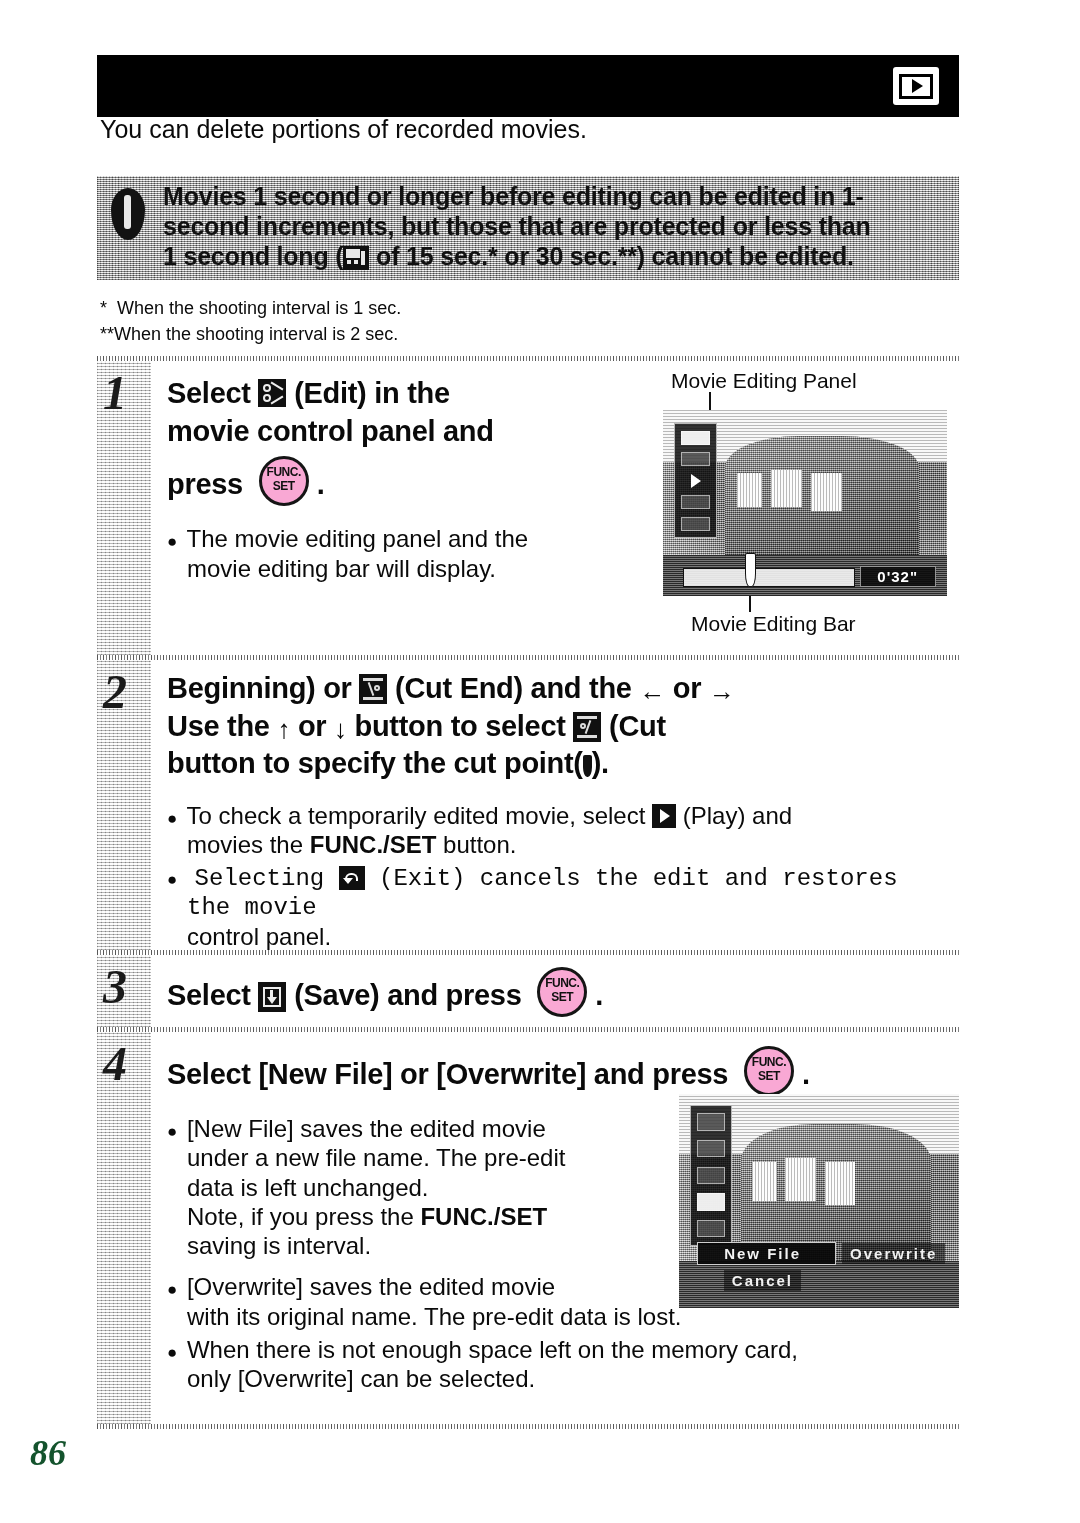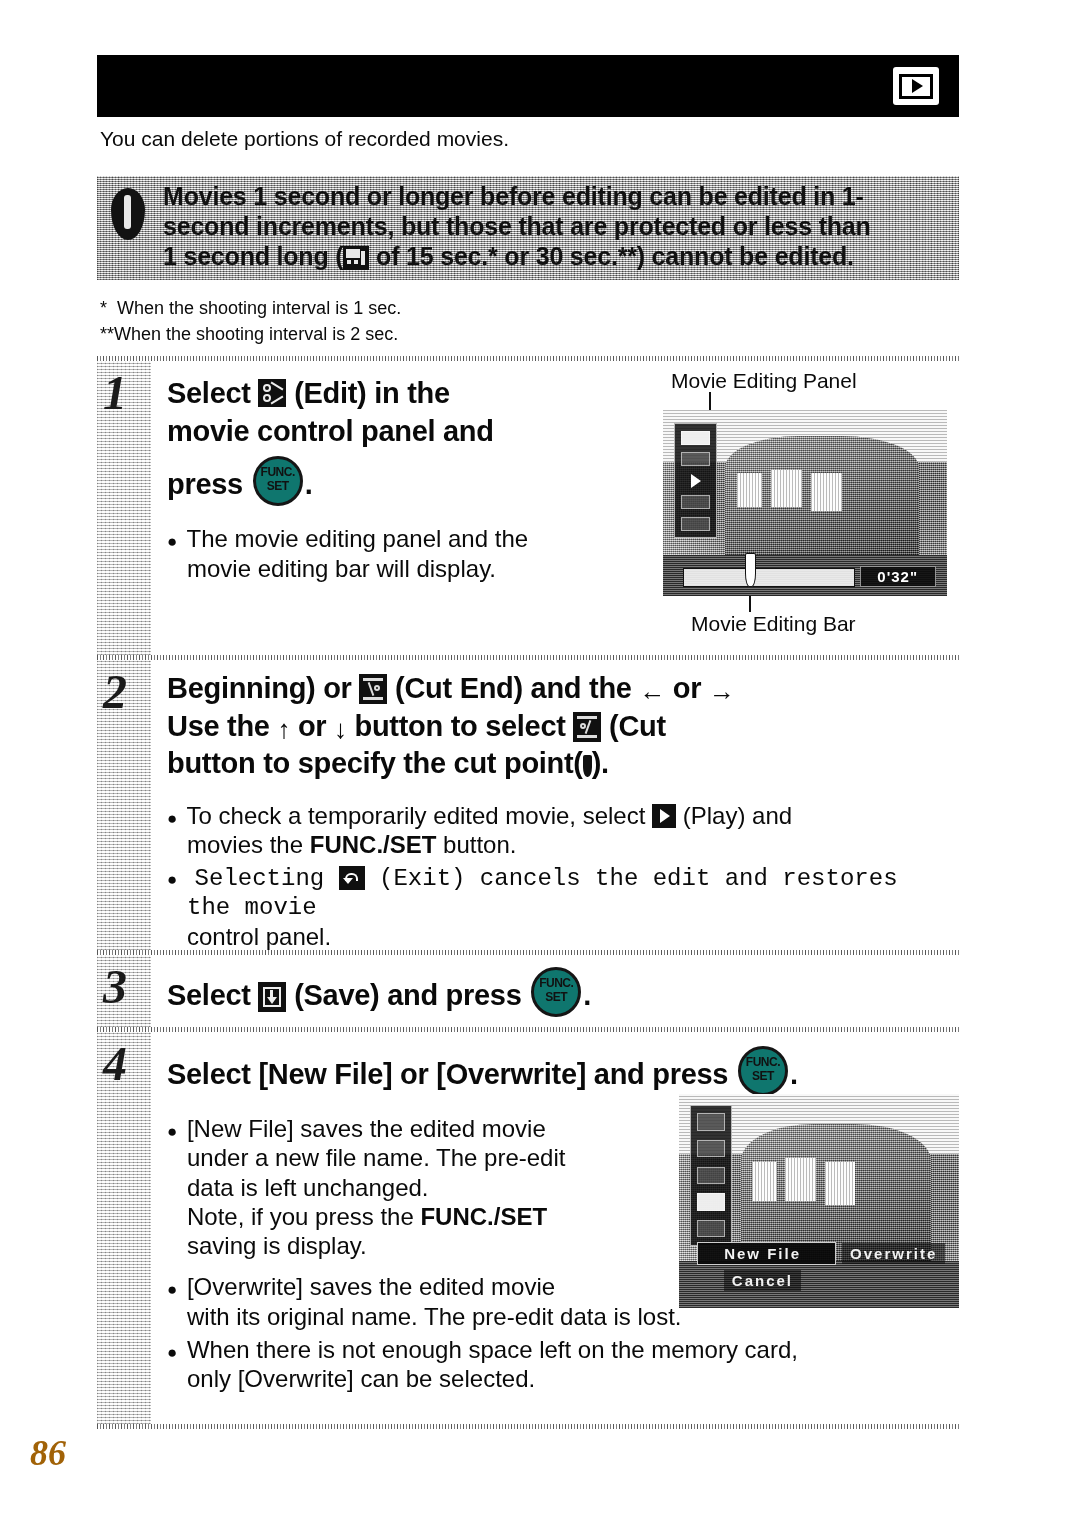--- a/index.html
+++ b/index.html
@@ -59,22 +59,22 @@
     display:flex;align-items:center;justify-content:center;box-sizing:border-box;
   }
   #playmode-icon .tri{
     width:0;height:0;border-left:11px solid #000;
     border-top:7px solid transparent;border-bottom:7px solid transparent;
     margin-left:2px;
   }
 
   
   #intro{
-    position:absolute;left:100px;top:126px;width:860px;
-    font-size:21px;line-height:1.25;
+    position:absolute;left:100px;top:114px;width:860px;
+    font-size:25px;line-height:1.25;
   }
 
   
   #caution{
     position:absolute;left:97px;top:176px;width:862px;height:104px;
     padding:4px 8px 4px 0;box-sizing:border-box;
   }
   #caution .bang{
     position:absolute;left:14px;top:12px;width:36px;height:52px;
   }
@@ -131,22 +131,22 @@
     font-size:24px;line-height:1.22;
     padding-left:20px;text-indent:-20px;
   }
   .bullet:before{content:"\25CF";font-size:17px;padding-right:3px;}
   .sub{margin-left:20px;}
 
   
   .funcset{
     display:inline-block;vertical-align:-12px;
     width:44px;height:44px;border-radius:50%;
-    border:3px solid #151515;background:#0f766e;
-    position:relative;margin:0 2px;
+    border:3px solid #151515;background:#f9a8d4;
+    position:relative;margin:0 8px;
   }
   .funcset i{
     position:absolute;left:0;right:0;text-align:center;
     font-style:normal;font-weight:bold;color:#111;
     font-family:"Liberation Sans", sans-serif;
   }
   .funcset .a{top:6px;font-size:12px;letter-spacing:-.5px;}
   .funcset .b{top:20px;font-size:12px;letter-spacing:-.5px;}
 
   
@@ -235,21 +235,21 @@
   }
 
   
   .lblcap{font-size:21px;line-height:1.1;white-space:nowrap;}
   .leader{position:absolute;width:2px;background:#111;}
 
   
   #pageno{
     position:absolute;left:30px;top:1432px;
     font-size:36px;font-weight:bold;font-style:italic;
-    font-family:"Liberation Serif", serif;color:#a16207;
+    font-family:"Liberation Serif", serif;color:#14532d;
   }
 </style>
 </head>
 <body>
 
 <div id="page">
 
   <div id="headerbar">
     <div id="playmode-icon">
       <div class="inner">
@@ -433,21 +433,21 @@
 
         <div style="width:540px;margin-top:18px;">
           <div class="bullet">
             <span>[New File] saves the edited movie</span>
           </div>
           <div class="para sub">under a new file name. The pre-edit</div>
           <div class="para sub">data is left unchanged.</div>
           <div class="para sub">
             <span>Note, if you press the </span><b>FUNC./SET</b>
           </div>
-          <div class="para sub">saving is display.</div>
+          <div class="para sub">saving is interval.</div>
         </div>
 
         <div style="margin-top:12px;">
           <div class="bullet">
             <span>[Overwrite] saves the edited movie</span>
           </div>
           <div class="para sub">with its original name. The pre-edit data is lost.</div>
           <div class="bullet" style="margin-top:4px;">
             <span>When there is not enough space left on the memory card,</span>
           </div>

